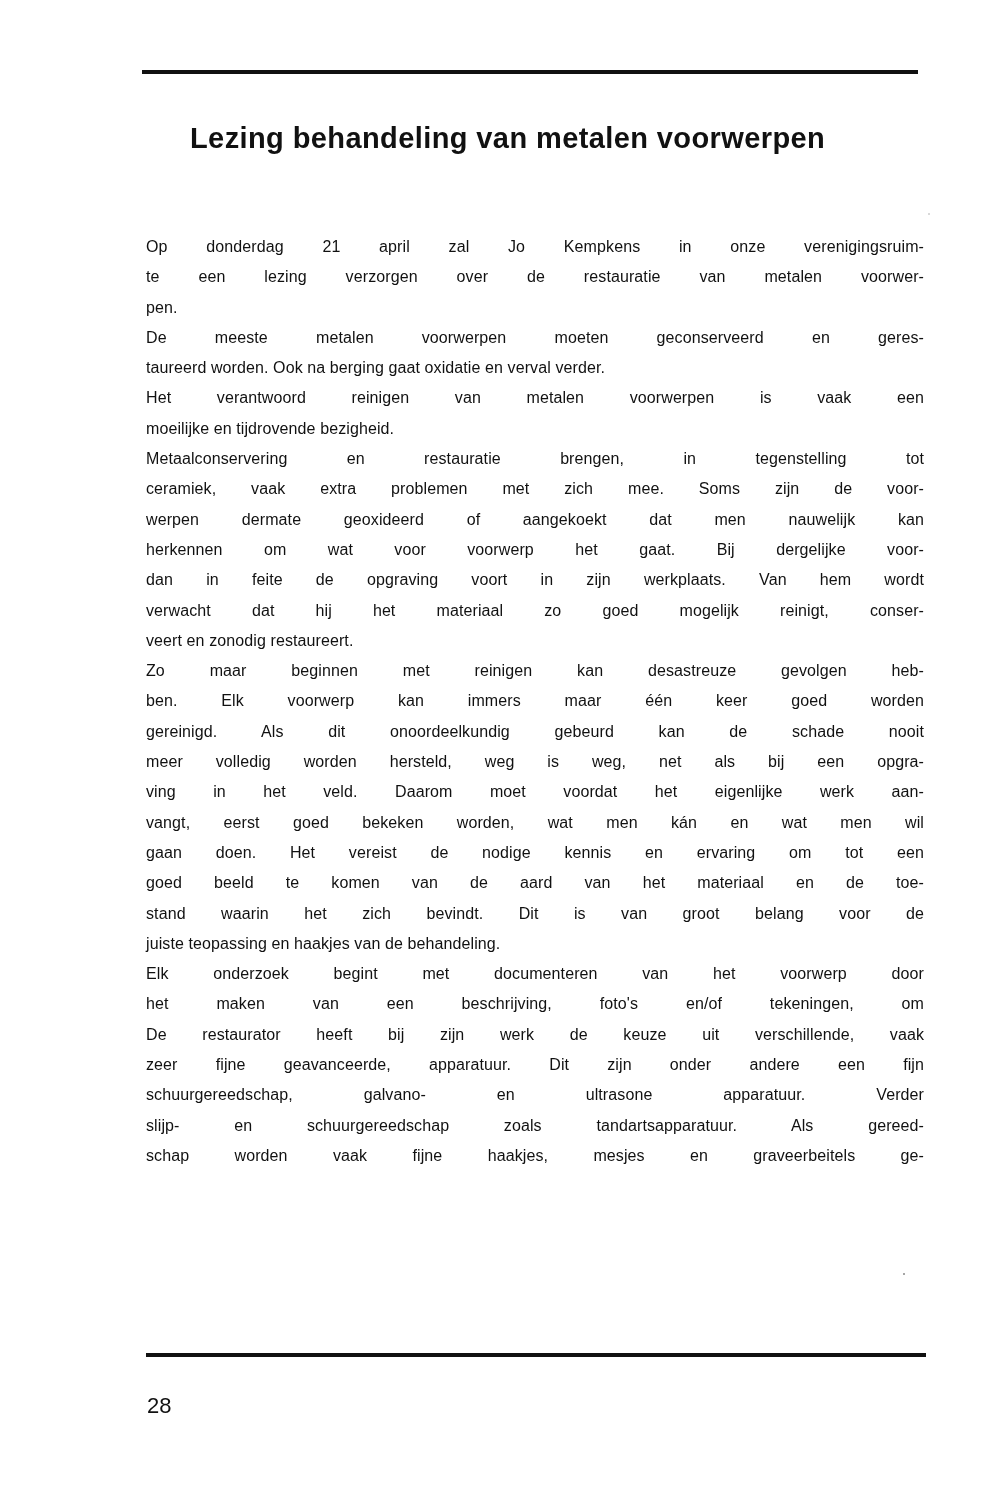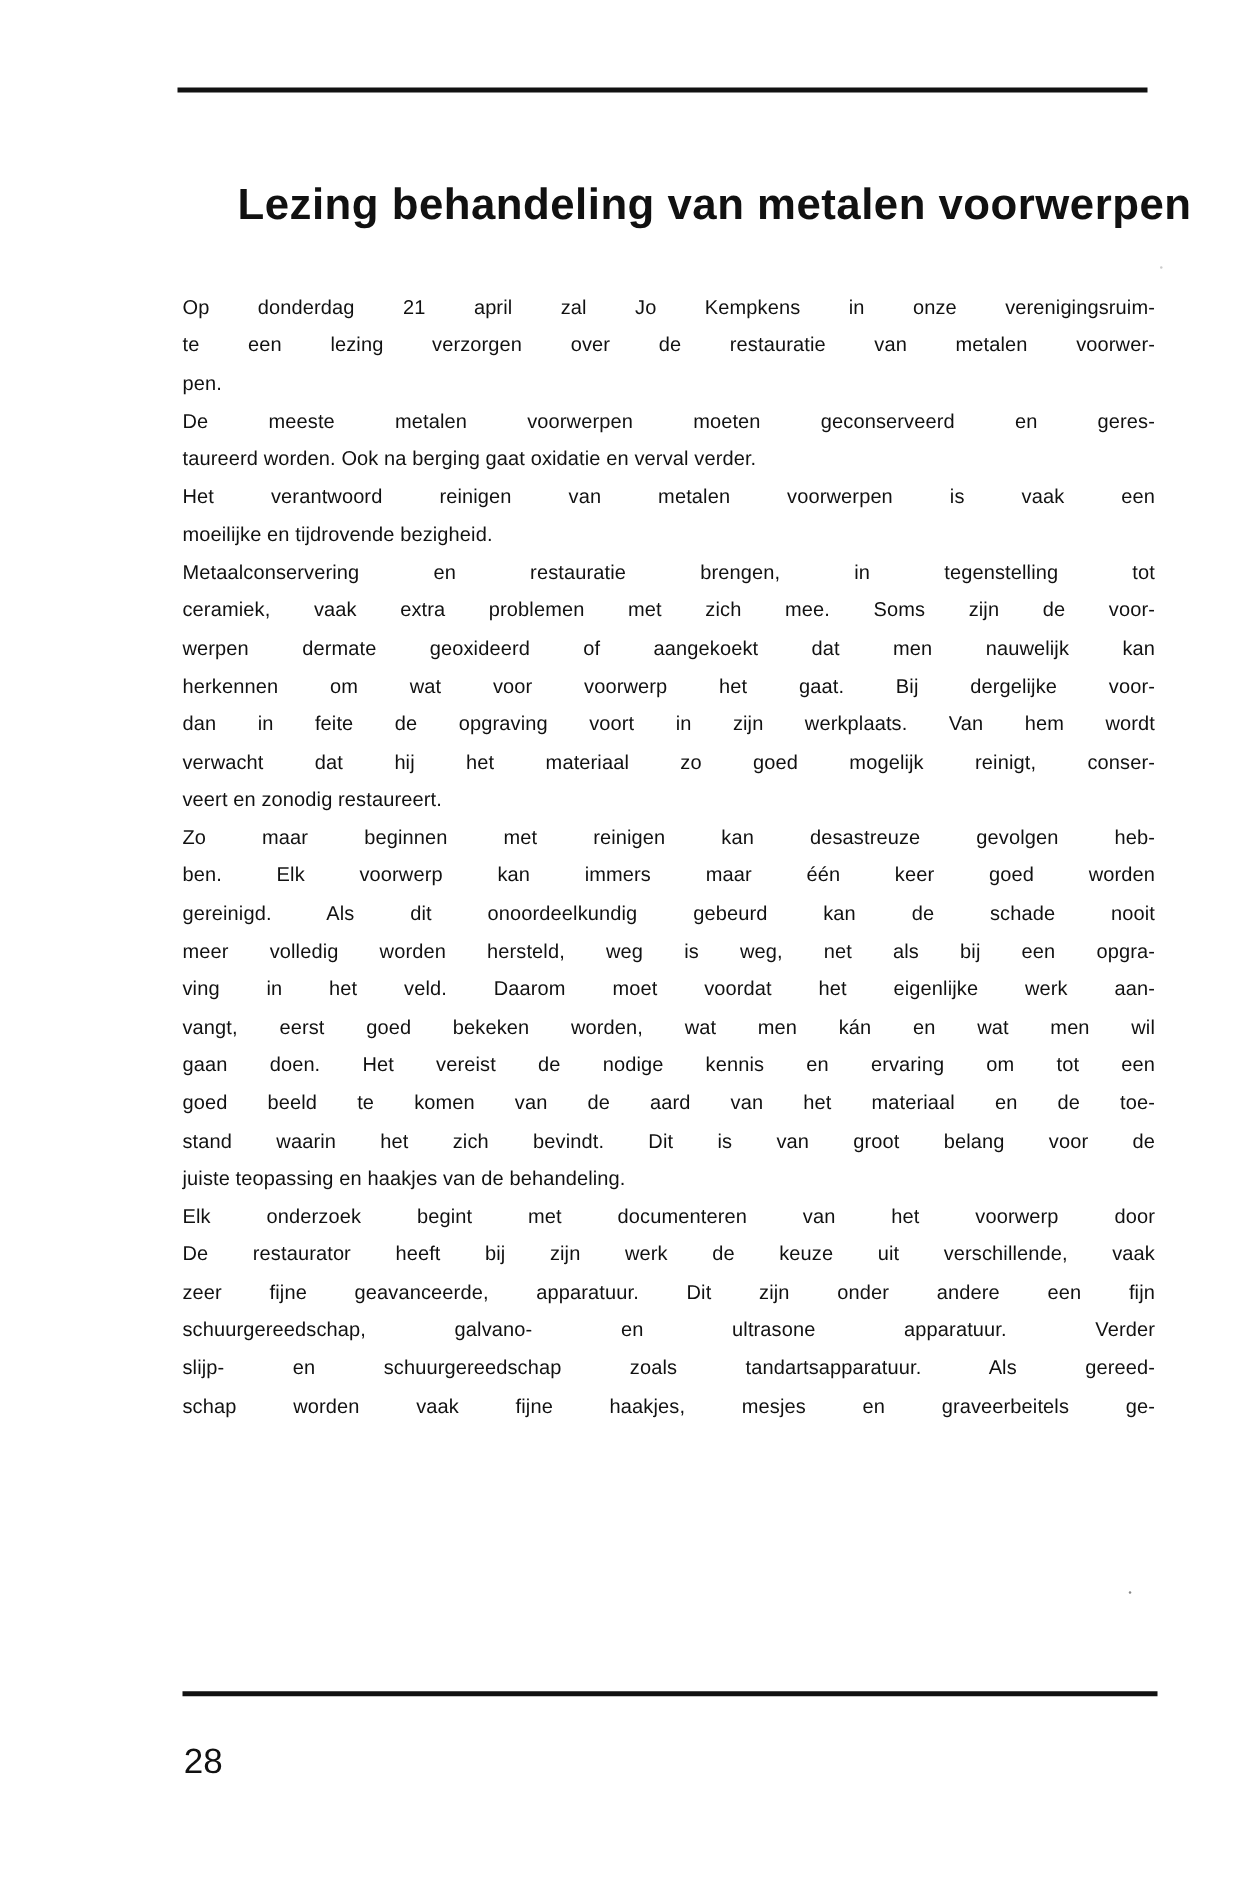--- a/index.html
+++ b/index.html
@@ -26,23 +26,23 @@
       width: 776px;
     }
     .rule-bottom {
       left: 146px;
       top: 1353px;
       width: 780px;
     }
     .title {
       position: absolute;
       left: 190px;
-      top: 144px;
+      top: 122px;
       width: 720px;
-      font-size: 35px;
+      font-size: 29px;
       font-weight: bold;
       letter-spacing: 0.4px;
       white-space: nowrap;
       margin: 0;
     }
     .body-text {
       position: absolute;
       left: 146px;
       top: 232px;
       width: 778px;
@@ -58,21 +58,21 @@
       text-align-last: justify;
       letter-spacing: 0.1px;
     }
     .line.last {
       text-align-last: left;
     }
     .page-number {
       position: absolute;
       left: 147px;
       top: 1393px;
-      font-size: 28px;
+      font-size: 22px;
       font-weight: normal;
       margin: 0;
     }
     .speck {
       position: absolute;
       width: 2px;
       height: 2px;
       background: #888;
       border-radius: 50%;
     }
@@ -103,20 +103,21 @@
     <span class="line">ben. Elk voorwerp kan immers maar één keer goed worden</span>
     <span class="line">gereinigd. Als dit onoordeelkundig gebeurd kan de schade nooit</span>
     <span class="line">meer volledig worden hersteld, weg is weg, net als bij een opgra-</span>
     <span class="line">ving in het veld. Daarom moet voordat het eigenlijke werk aan-</span>
     <span class="line">vangt, eerst goed bekeken worden, wat men kán en wat men wil</span>
     <span class="line">gaan doen. Het vereist de nodige kennis en ervaring om tot een</span>
     <span class="line">goed beeld te komen van de aard van het materiaal en de toe-</span>
     <span class="line">stand waarin het zich bevindt. Dit is van groot belang voor de</span>
     <span class="line last">juiste teopassing en haakjes van de behandeling.</span>
     <span class="line">Elk onderzoek begint met documenteren van het voorwerp door</span>
+    <span class="line">het maken van een beschrijving, foto's en/of tekeningen, om</span>
     <span class="line">De restaurator heeft bij zijn werk de keuze uit verschillende, vaak</span>
     <span class="line">zeer fijne geavanceerde, apparatuur. Dit zijn onder andere een fijn</span>
     <span class="line">schuurgereedschap, galvano- en ultrasone apparatuur. Verder</span>
     <span class="line">slijp- en schuurgereedschap zoals tandartsapparatuur. Als gereed-</span>
     <span class="line">schap worden vaak fijne haakjes, mesjes en graveerbeitels ge-</span>
   </div>
 
 <div class="rule rule-bottom"></div>
 
 <div class="page-number">28</div>

